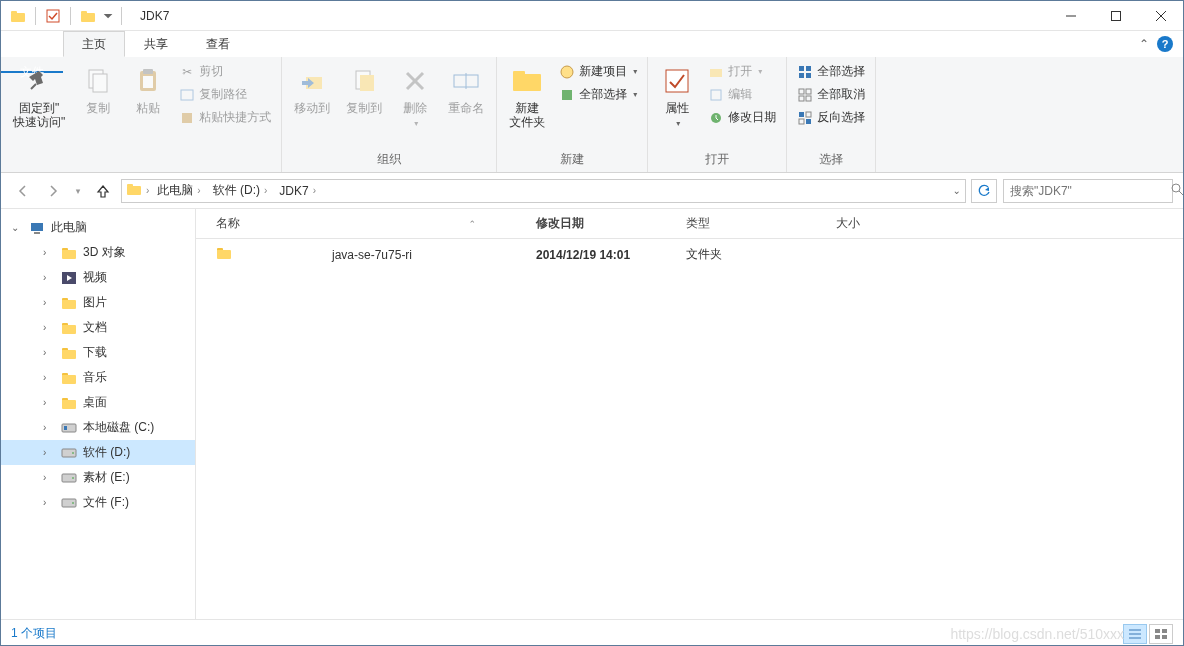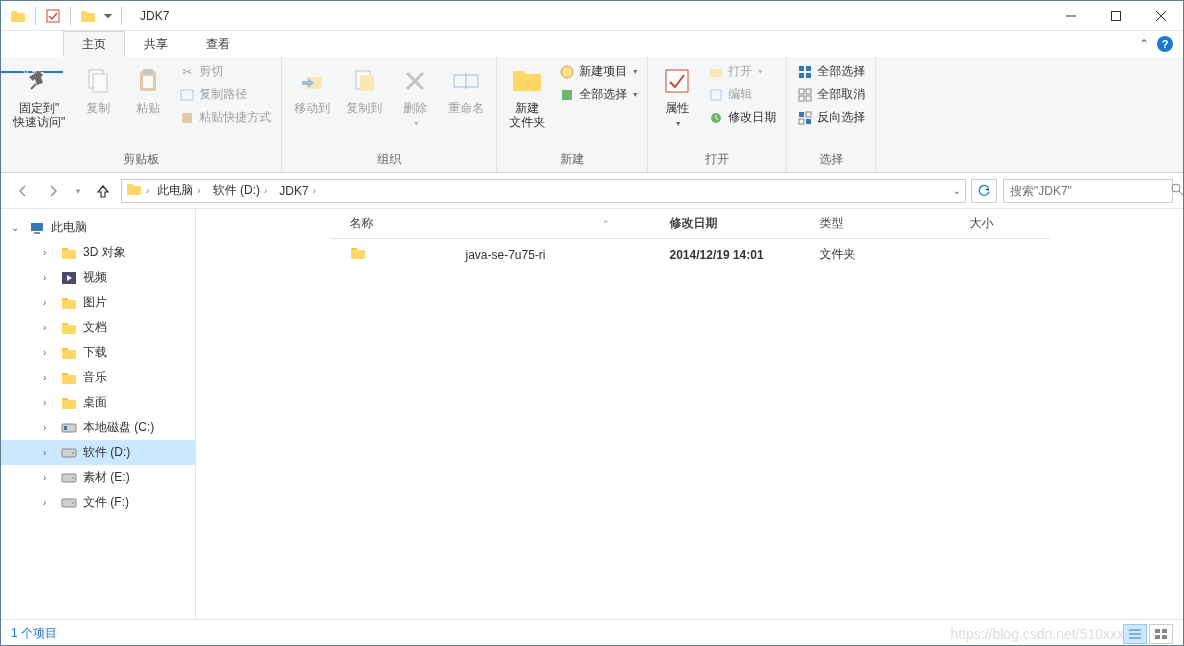--- a/index.html
+++ b/index.html
@@ -53,21 +53,21 @@
 .tree-item { display: flex; align-items: center; gap: 6px; padding: 4px 0 4px 24px; position: relative; }
 .tree-item.root { padding-left: 10px; }
 .tree-item .chev { width: 12px; font-size: 10px; color: #666; }
 .tree-item.sub { padding-left: 42px; }
 .tree-item.selected { background: #cce8ff; }
 .tree-icon { width: 16px; height: 16px; display: flex; align-items: center; justify-content: center; }
 .tree::-webkit-scrollbar { width: 16px; }
 .tree::-webkit-scrollbar-track { background: #f0f0f0; }
 .tree::-webkit-scrollbar-thumb { background: #c0c0c0; }
 
-.filelist { flex: 1; display: flex; flex-direction: column; align-items: center; }
+.filelist { flex: 1; display: flex; flex-direction: column; }
 .col-headers { display: flex; border-bottom: 1px solid #e5e5e5; padding: 6px 0 6px 20px; color: #444; }
 .col-name { width: 320px; display: flex; align-items: center; gap: 100px; }
 .col-date { width: 150px; font-weight: bold; }
 .col-type { width: 150px; }
 .col-size { width: 80px; }
 .file-row { display: flex; padding: 6px 0 6px 20px; align-items: center; }
 .file-row .col-name { display: flex; align-items: center; }
 .sort-arrow { font-size: 9px; color: #888; margin-left: auto; margin-right: 60px;}
 
 
@@ -189,21 +189,20 @@
         <div class="rsmall disabled">
             <span class="ricon">
               <svg width="14" height="14">
                 <rect x="2" y="2" width="10" height="10" fill="#c89b4a"></rect>
               </svg>
             </span>
             <span>粘贴快捷方式</span>
           </div>
       </div>
     </div>
-    <div class="rgroup-label">剪贴板</div>
   </div>
 
   <div class="rgroup">
     <div class="rgroup-body">
       <div class="rbig disabled">
           <span class="ricon">
             <svg width="28" height="28">
               <rect x="8" y="10" width="16" height="12" fill="#ffd767"></rect>
               <path d="M4 14 L10 14 L10 11 L16 16 L10 21 L10 18 L4 18 Z" fill="#3a78b5"></path>
             </svg>

